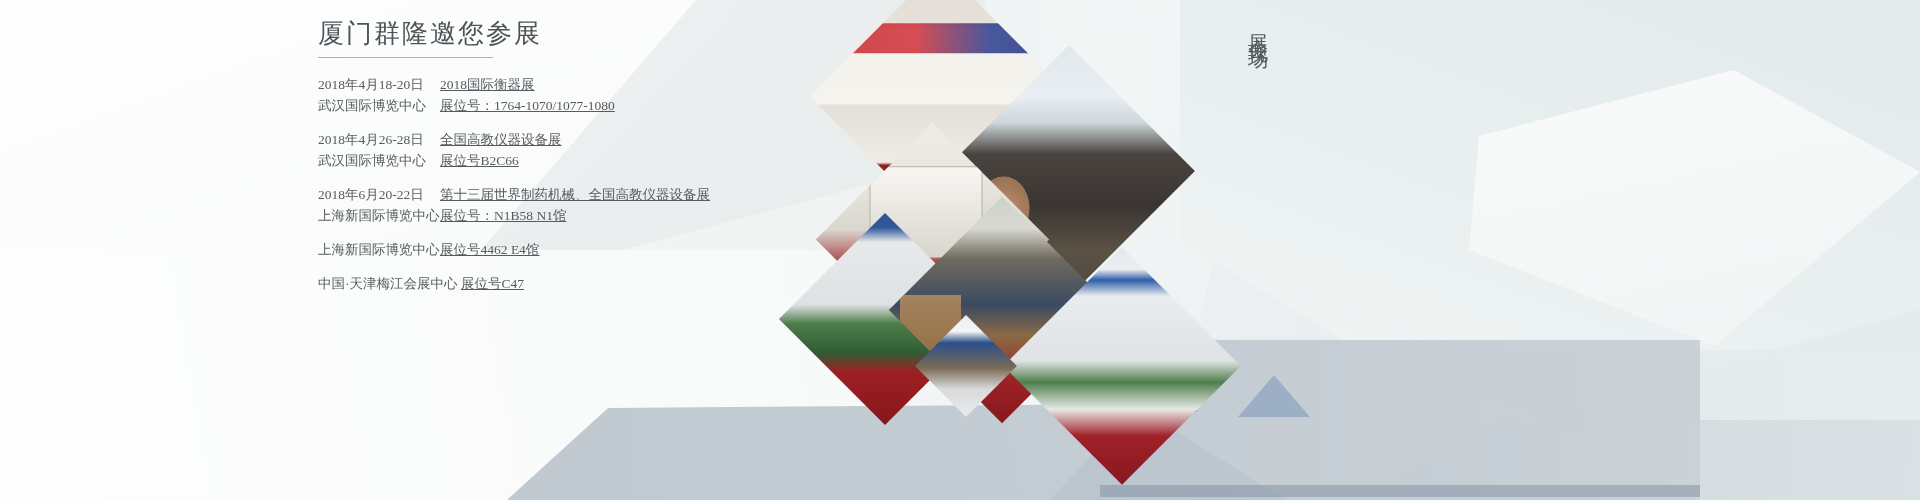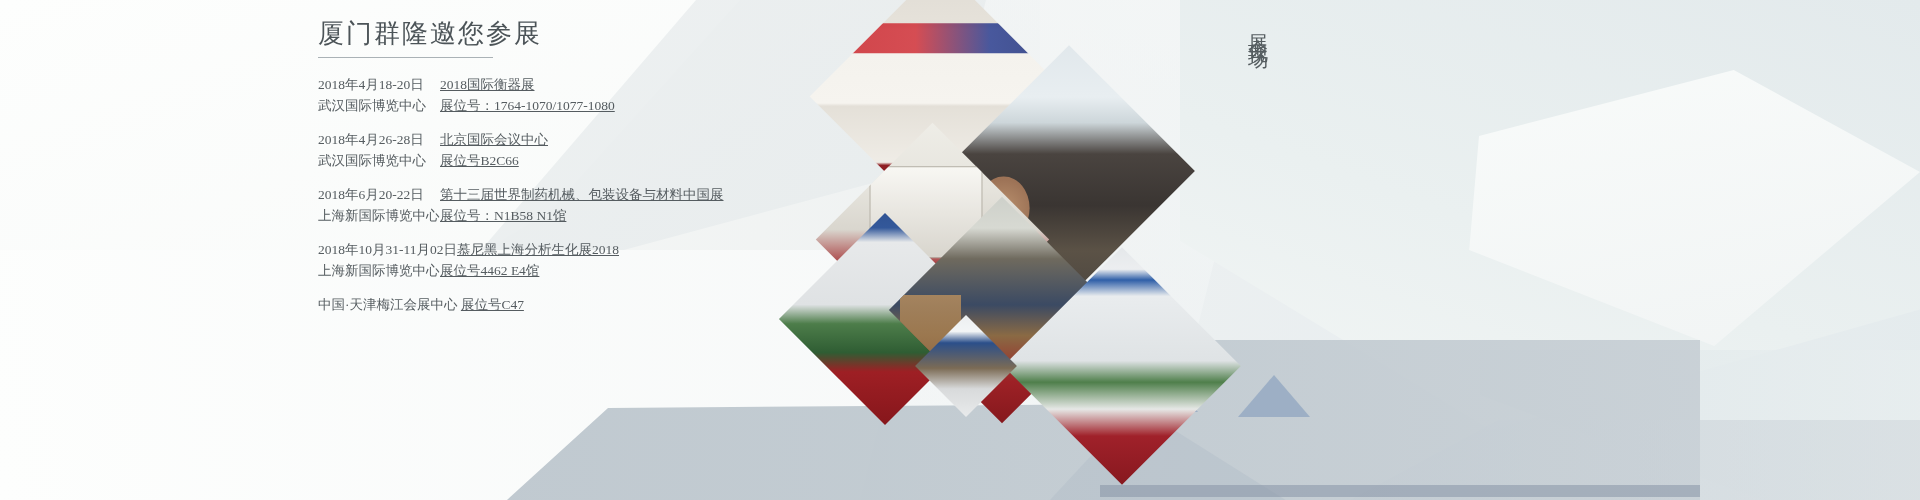--- a/index.html
+++ b/index.html
@@ -140,44 +140,40 @@
         <div class="event-row">
           <span class="col-a">武汉国际博览中心</span>
           <span class="col-b">展位号：1764-1070/1077-1080</span>
         </div>
       </div>
 
 
       <div class="event">
         <div class="event-row">
           <span class="col-a">2018年4月26-28日</span>
-          <span class="col-b">北京国际会议中心</span>
+          <span class="col-b">全国高教仪器设备展</span>
         </div>
         <div class="event-row">
           <span class="col-a">武汉国际博览中心</span>
           <span class="col-b">展位号B2C66</span>
         </div>
       </div>
 
       <div class="event">
         <div class="event-row">
           <span class="col-a">2018年6月20-22日</span>
-          <span class="col-b">第十三届世界制药机械、包装设备与材料中国展</span>
+          <span class="col-b">第十三届世界制药机械、全国高教仪器设备展</span>
         </div>
         <div class="event-row">
           <span class="col-a">上海新国际博览中心</span>
           <span class="col-b">展位号：N1B58 N1馆</span>
         </div>
       </div>
 
       <div class="event">
-        <div class="event-row">
-          <span class="col-a">2018年10月31-11月02日</span>
-          <span class="col-b">慕尼黑上海分析生化展2018</span>
-        </div>
         <div class="event-row">
           <span class="col-a">上海新国际博览中心</span>
           <span class="col-b">展位号4462 E4馆</span>
         </div>
       </div>
 
       <div class="event compact">
         <div class="event-row">
           <span class="col-a">中国·天津梅江会展中心</span>
           <span class="col-b">展位号C47</span>

